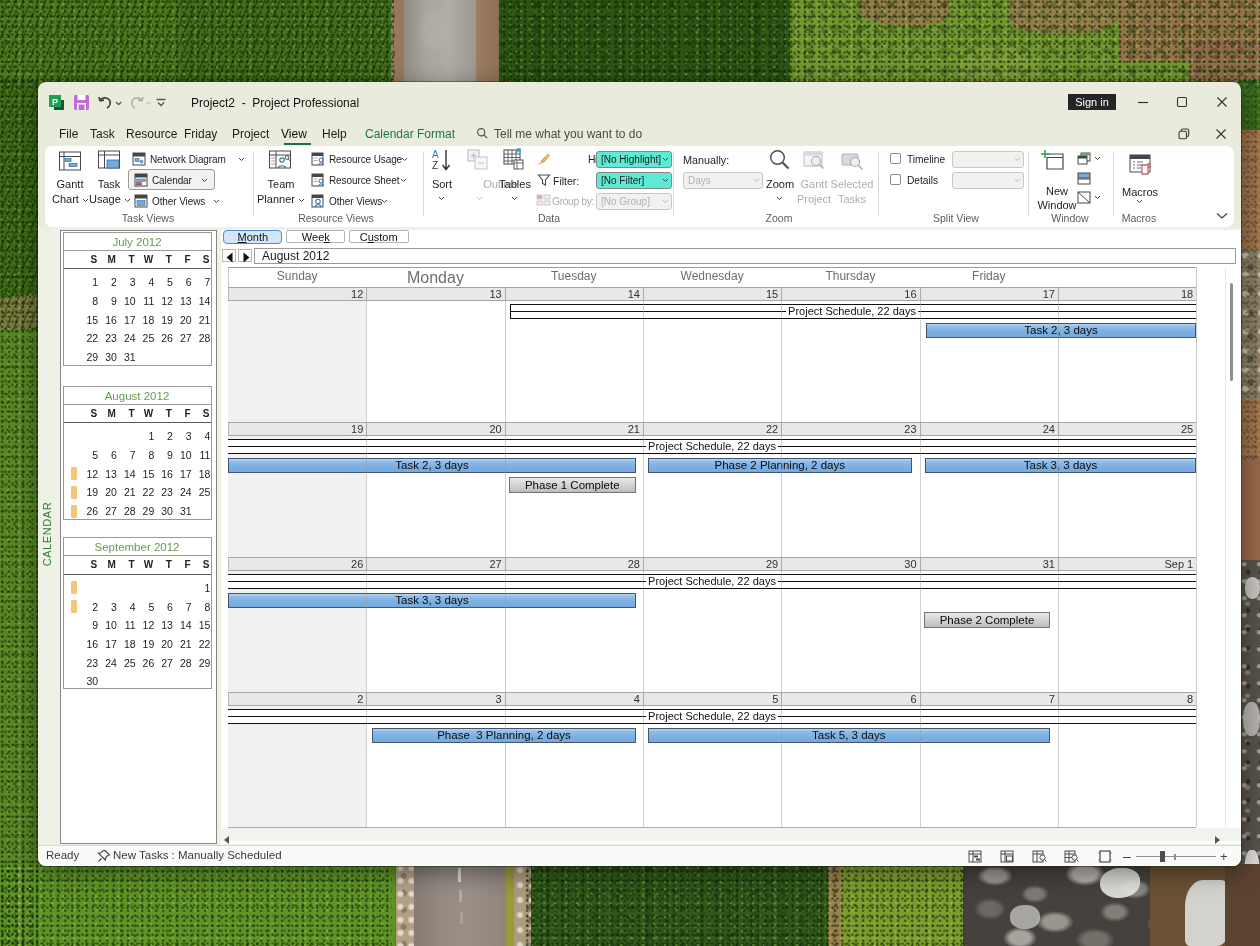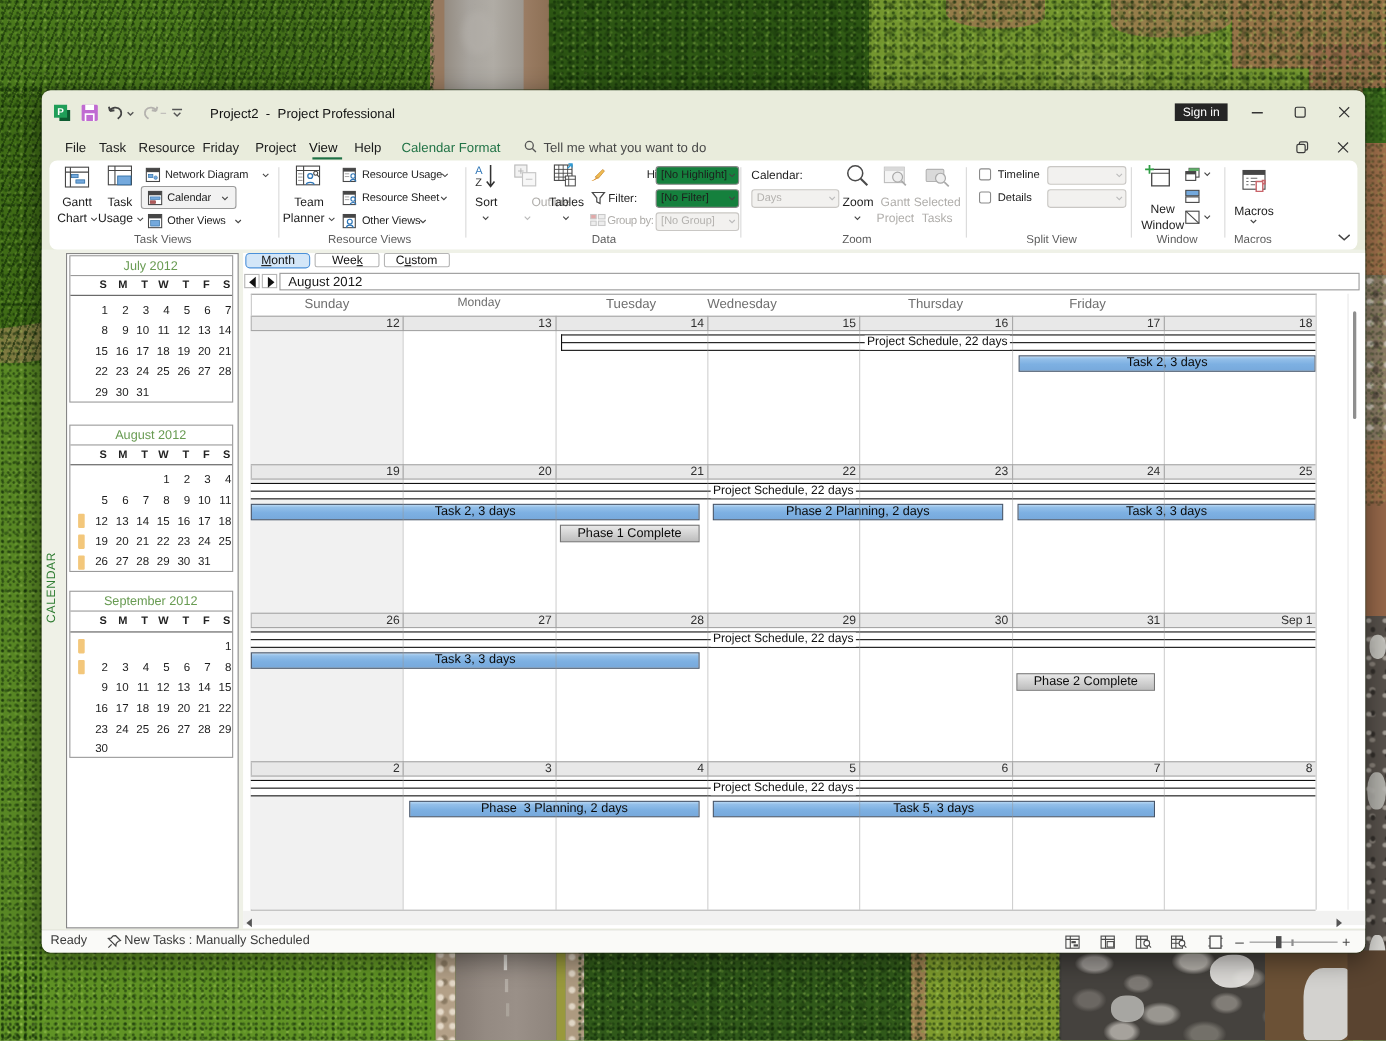--- a/index.html
+++ b/index.html
@@ -20,21 +20,21 @@
  radial-gradient(ellipse 6px 4px at 30% 40%, rgba(8,28,4,.30) 40%, transparent 78%),
  radial-gradient(ellipse 5px 6px at 70% 70%, rgba(60,105,25,.28) 40%, transparent 78%),
  radial-gradient(ellipse 7px 5px at 55% 20%, rgba(12,36,6,.26) 40%, transparent 78%);
  background-size: 17px 13px, 23px 19px, 27px 23px; }
 
 #win { position:absolute; left:38px; top:82px; width:1203px; height:784px;
   background:#e9ecdc; border-radius:8px; box-shadow:0 6px 24px rgba(0,0,0,.45), 0 0 0 1px rgba(40,60,25,.45); }
 .tx { position:absolute; white-space:nowrap; color:#1d1d1d; }
 .ribbon-label { font-size:10.5px; color:#5d5d5d; }
 .vline { position:absolute; width:1px; background:#d9d9d9; }
-.dd { position:absolute; height:17px; background:#15803d; border:1px solid #868686; border-radius:3px; font-size:10px; color:#1d1d1d; line-height:15px; padding-left:4px; }
+.dd { position:absolute; height:17px; background:#5eead4; border:1px solid #868686; border-radius:3px; font-size:10px; color:#1d1d1d; line-height:15px; padding-left:4px; }
 .dd.dis { background:#f2f1ef; border-color:#c9c7c4; color:#b3b1ae; }
 .chk { position:absolute; width:11px; height:11px; border:1px solid #8a8a8a; background:#fff; border-radius:2px; }
 </style>
 </head>
 <body>
 <div id="desk">
 
   <div class="abs" style="left:0;top:0;width:500px;height:86px;background:#426d19;"></div>
   <div class="abs" style="left:0;top:0;width:180px;height:86px;background:#4a781c;"></div>
   <div class="abs" style="left:497px;top:0;width:300px;height:86px;background:#2c5513;"></div>
@@ -322,21 +322,21 @@
         <rect x="8" y="7" width="6" height="4" fill="#eee" stroke="#c9c9c9"></rect>
       </svg>
     <div class="tx" style="left:507px;top:50px;font-size:10.4px;letter-spacing:-0.4px;color:#b0aeab;">Group by:</div>
     <div class="dd dis" style="left:551px;top:47px;width:76px;">[No Group]</div>
     <svg class="abs" style="left:617px;top:53px;" width="7" height="5" viewBox="0 0 7 5">
         <path d="M1 1 l2.5 2.5 L6 1" stroke="#bbb" fill="none"></path>
       </svg>
     <div class="ribbon-label abs" style="left:461px;top:66px;width:86px;text-align:center;">Data</div>
     <div class="vline" style="left:628px;top:6px;height:64px;"></div>
 
-    <div class="tx" style="left:638px;top:7.5px;font-size:10.8px;">Calendar:</div>
+    <div class="tx" style="left:638px;top:7.5px;font-size:10.8px;">Manually:</div>
     <div class="dd dis" style="left:638px;top:26px;width:80px;">Days</div>
     <svg class="abs" style="left:708px;top:32px;" width="7" height="5" viewBox="0 0 7 5">
         <path d="M1 1 l2.5 2.5 L6 1" stroke="#bbb" fill="none"></path>
       </svg>
     <svg class="abs" style="left:722px;top:2px;" width="26" height="26" viewBox="0 0 26 26">
         <circle cx="10.5" cy="9.5" r="6.8" fill="none" stroke="#4a4a4a" stroke-width="1.4"></circle>
         <path d="M15.5 14.5 l6 6" stroke="#4a4a4a" stroke-width="1.9"></path>
       </svg>
     <div class="tx" style="left:717px;top:32px;width:36px;text-align:center;">Zoom</div>
     <svg class="abs" style="left:731px;top:50px;" width="7" height="5" viewBox="0 0 7 5">
@@ -467,23 +467,23 @@
 <div class="abs" style="left:310.7px;top:2.5px;width:60px;height:13.5px;background:#fff;border:1px solid #b5b5b5;border-radius:2px;text-align:center;line-height:12.5px;font-size:11px;color:#111;">C<u>u</u>stom</div>
 <div class="abs" style="left:184.3px;top:21.5px;width:14px;height:13px;background:#fff;border:1px solid #b5b5b5;"><svg width="14" height="13" viewBox="0 0 14 13">
           <path d="M9.5 1.5 L3.5 6.5 L9.5 11.5 Z" fill="#111"></path>
         </svg></div>
 <div class="abs" style="left:199.5px;top:21.5px;width:14px;height:13px;background:#fff;border:1px solid #b5b5b5;"><svg width="14" height="13" viewBox="0 0 14 13">
           <path d="M4.5 1.5 L10.5 6.5 L4.5 11.5 Z" fill="#111"></path>
         </svg></div>
 <div class="abs" style="left:216px;top:20.5px;width:982px;height:16.5px;background:#fff;border:1px solid #9a9a9a;font-size:12px;color:#1a1a1a;line-height:15px;padding-left:7px;">August 2012</div>
 <div class="abs" style="left:189.5px;top:39.5px;width:969px;height:561px;background:#fff;border-top:1px solid #9a9a9a;border-left:1px solid #c9c9c9;"></div>
 <div class="abs" style="left:190.0px;top:42px;width:138.3px;text-align:center;font-size:12px;color:#6e6e6e;">Sunday</div>
-<div class="abs" style="left:328.3px;top:42px;width:138.3px;text-align:center;font-size:11px;color:#6e6e6e;">Monday</div>
+<div class="abs" style="left:328.3px;top:42px;width:138.3px;text-align:center;font-size:16px;color:#6e6e6e;">Monday</div>
 <div class="abs" style="left:466.6px;top:42px;width:138.3px;text-align:center;font-size:12px;color:#6e6e6e;">Tuesday</div>
-<div class="abs" style="left:605.0px;top:42px;width:138.3px;text-align:left;font-size:12px;color:#6e6e6e;">Wednesday</div>
+<div class="abs" style="left:605.0px;top:42px;width:138.3px;text-align:center;font-size:12px;color:#6e6e6e;">Wednesday</div>
 <div class="abs" style="left:743.3px;top:42px;width:138.3px;text-align:center;font-size:12px;color:#6e6e6e;">Thursday</div>
 <div class="abs" style="left:881.6px;top:42px;width:138.3px;text-align:center;font-size:12px;color:#6e6e6e;">Friday</div>
 <div class="abs" style="left:1019.9px;top:42px;width:138.3px;text-align:center;font-size:12px;color:#6e6e6e;margin-top:36px;">Saturday</div>
 <div class="abs" style="left:190px;top:60px;width:138.3px;height:540px;background:#f1f1f1;"></div>
 <div class="abs" style="left:190px;top:60px;width:968px;height:14px;background:#e8e8e8;border-top:1px solid #a6a6a6;border-bottom:1px solid #a6a6a6;line-height:12px;font-size:11px;color:#303030;white-space:nowrap;"><span style="display:inline-block;width:138.32px;text-align:right;padding-right:3px;box-sizing:border-box;border-left:1px solid #b9b9b9;height:12px;">12</span><span style="display:inline-block;width:138.32px;text-align:right;padding-right:3px;box-sizing:border-box;border-left:1px solid #b9b9b9;height:12px;">13</span><span style="display:inline-block;width:138.32px;text-align:right;padding-right:3px;box-sizing:border-box;border-left:1px solid #b9b9b9;height:12px;">14</span><span style="display:inline-block;width:138.32px;text-align:right;padding-right:3px;box-sizing:border-box;border-left:1px solid #b9b9b9;height:12px;">15</span><span style="display:inline-block;width:138.32px;text-align:right;padding-right:3px;box-sizing:border-box;border-left:1px solid #b9b9b9;height:12px;">16</span><span style="display:inline-block;width:138.32px;text-align:right;padding-right:3px;box-sizing:border-box;border-left:1px solid #b9b9b9;height:12px;">17</span><span style="display:inline-block;width:138.32px;text-align:right;padding-right:3px;box-sizing:border-box;border-left:1px solid #b9b9b9;height:12px;">18</span></div>
 <div class="abs" style="left:190px;top:195px;width:968px;height:14px;background:#e8e8e8;border-top:1px solid #a6a6a6;border-bottom:1px solid #a6a6a6;line-height:12px;font-size:11px;color:#303030;white-space:nowrap;"><span style="display:inline-block;width:138.32px;text-align:right;padding-right:3px;box-sizing:border-box;border-left:1px solid #b9b9b9;height:12px;">19</span><span style="display:inline-block;width:138.32px;text-align:right;padding-right:3px;box-sizing:border-box;border-left:1px solid #b9b9b9;height:12px;">20</span><span style="display:inline-block;width:138.32px;text-align:right;padding-right:3px;box-sizing:border-box;border-left:1px solid #b9b9b9;height:12px;">21</span><span style="display:inline-block;width:138.32px;text-align:right;padding-right:3px;box-sizing:border-box;border-left:1px solid #b9b9b9;height:12px;">22</span><span style="display:inline-block;width:138.32px;text-align:right;padding-right:3px;box-sizing:border-box;border-left:1px solid #b9b9b9;height:12px;">23</span><span style="display:inline-block;width:138.32px;text-align:right;padding-right:3px;box-sizing:border-box;border-left:1px solid #b9b9b9;height:12px;">24</span><span style="display:inline-block;width:138.32px;text-align:right;padding-right:3px;box-sizing:border-box;border-left:1px solid #b9b9b9;height:12px;">25</span></div>
 <div class="abs" style="left:190px;top:330px;width:968px;height:14px;background:#e8e8e8;border-top:1px solid #a6a6a6;border-bottom:1px solid #a6a6a6;line-height:12px;font-size:11px;color:#303030;white-space:nowrap;"><span style="display:inline-block;width:138.32px;text-align:right;padding-right:3px;box-sizing:border-box;border-left:1px solid #b9b9b9;height:12px;">26</span><span style="display:inline-block;width:138.32px;text-align:right;padding-right:3px;box-sizing:border-box;border-left:1px solid #b9b9b9;height:12px;">27</span><span style="display:inline-block;width:138.32px;text-align:right;padding-right:3px;box-sizing:border-box;border-left:1px solid #b9b9b9;height:12px;">28</span><span style="display:inline-block;width:138.32px;text-align:right;padding-right:3px;box-sizing:border-box;border-left:1px solid #b9b9b9;height:12px;">29</span><span style="display:inline-block;width:138.32px;text-align:right;padding-right:3px;box-sizing:border-box;border-left:1px solid #b9b9b9;height:12px;">30</span><span style="display:inline-block;width:138.32px;text-align:right;padding-right:3px;box-sizing:border-box;border-left:1px solid #b9b9b9;height:12px;">31</span><span style="display:inline-block;width:138.32px;text-align:right;padding-right:3px;box-sizing:border-box;border-left:1px solid #b9b9b9;height:12px;">Sep 1</span></div>
 <div class="abs" style="left:190px;top:465px;width:968px;height:14px;background:#e8e8e8;border-top:1px solid #a6a6a6;border-bottom:1px solid #a6a6a6;line-height:12px;font-size:11px;color:#303030;white-space:nowrap;"><span style="display:inline-block;width:138.32px;text-align:right;padding-right:3px;box-sizing:border-box;border-left:1px solid #b9b9b9;height:12px;">2</span><span style="display:inline-block;width:138.32px;text-align:right;padding-right:3px;box-sizing:border-box;border-left:1px solid #b9b9b9;height:12px;">3</span><span style="display:inline-block;width:138.32px;text-align:right;padding-right:3px;box-sizing:border-box;border-left:1px solid #b9b9b9;height:12px;">4</span><span style="display:inline-block;width:138.32px;text-align:right;padding-right:3px;box-sizing:border-box;border-left:1px solid #b9b9b9;height:12px;">5</span><span style="display:inline-block;width:138.32px;text-align:right;padding-right:3px;box-sizing:border-box;border-left:1px solid #b9b9b9;height:12px;">6</span><span style="display:inline-block;width:138.32px;text-align:right;padding-right:3px;box-sizing:border-box;border-left:1px solid #b9b9b9;height:12px;">7</span><span style="display:inline-block;width:138.32px;text-align:right;padding-right:3px;box-sizing:border-box;border-left:1px solid #b9b9b9;height:12px;">8</span></div>
 <div class="abs" style="left:472px;top:76.5px;width:686px;height:15px;background:#fff;border-top:1.2px solid #111;border-bottom:1.2px solid #111;border-left:1.2px solid #111;"></div>
 <div class="abs" style="left:472px;top:84px;width:686px;height:1px;background:#111;"></div>

